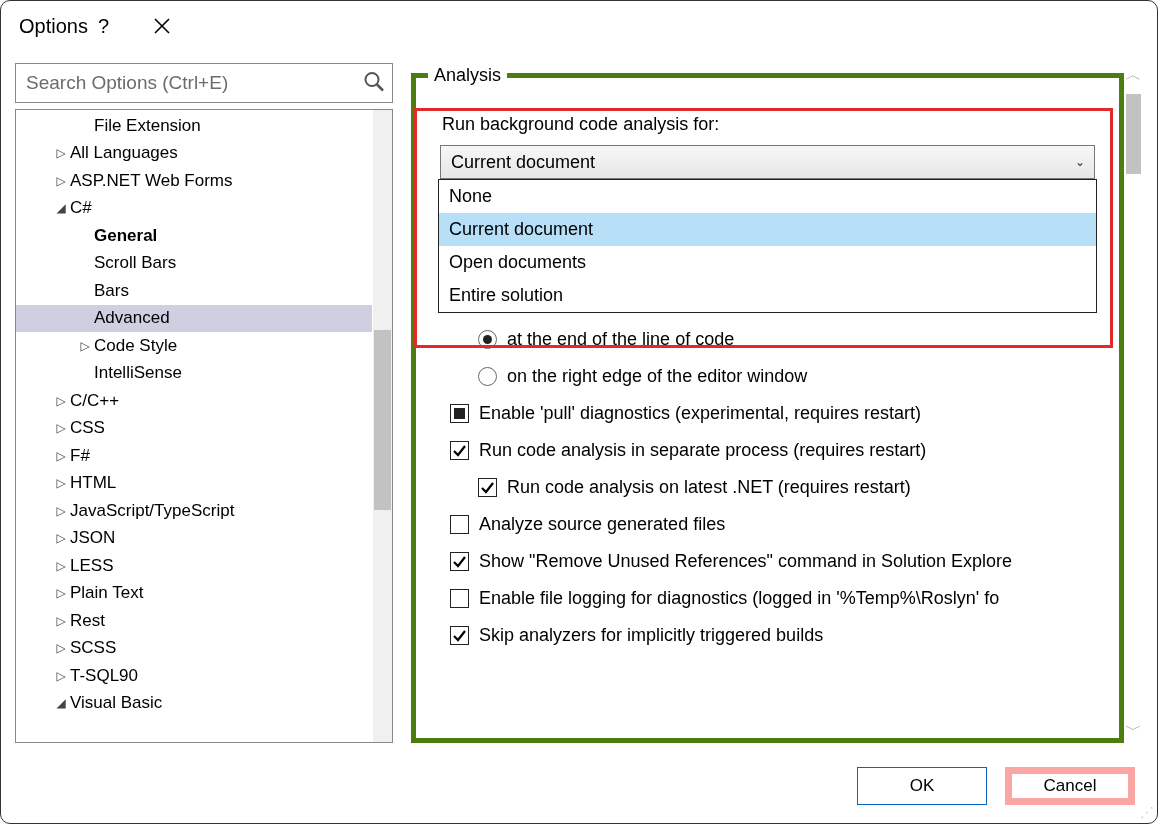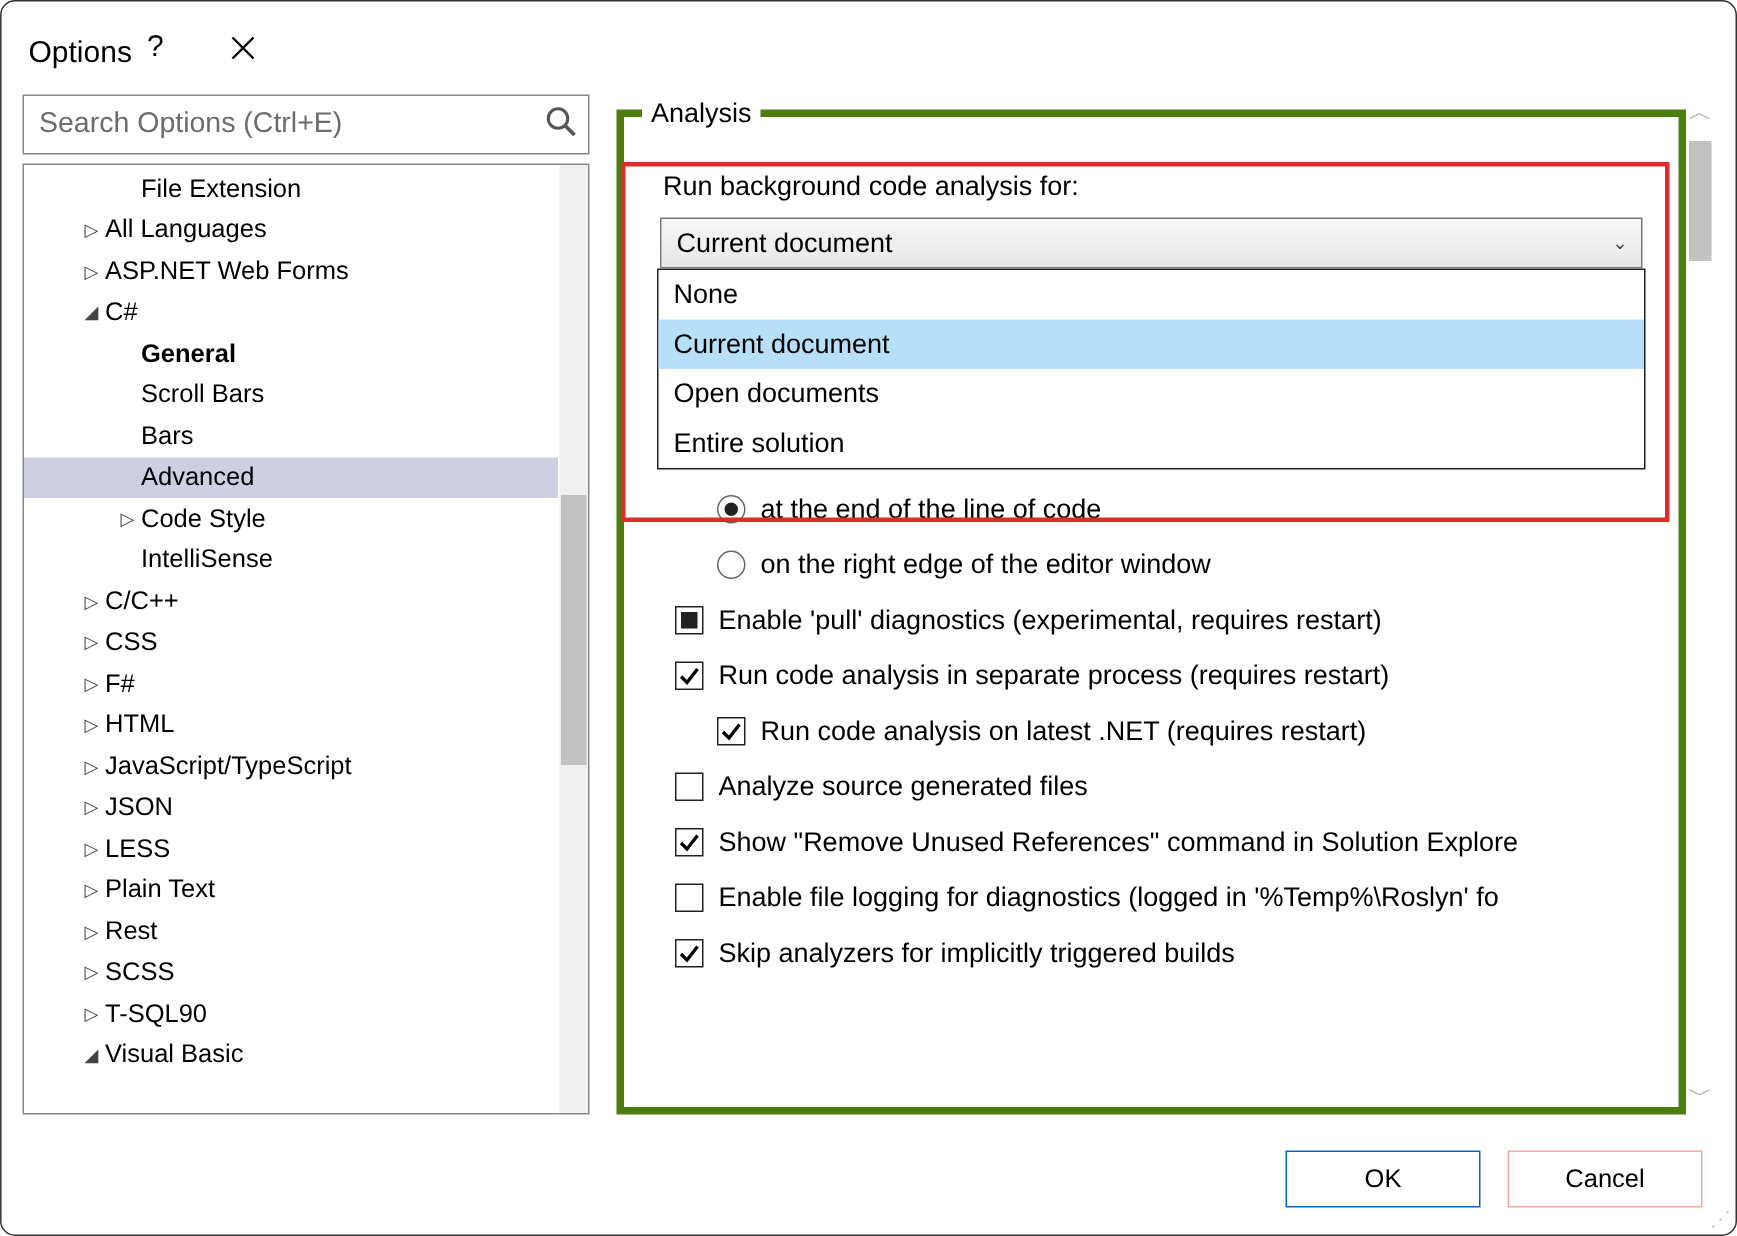--- a/index.html
+++ b/index.html
@@ -18,21 +18,21 @@
     height: 824px;
     border: 1px solid #333;
     border-radius: 10px;
     display: flex;
     flex-direction: column;
     background: #fff;
   }
   
   .titlebar {
     display: flex;
-    align-items: flex-end;
+    align-items: center;
     justify-content: space-between;
     padding: 4px 10px 4px 18px;
     height: 50px;
   }
   .titlebar .title {
     font-size: 20px;
   }
   .titlebar .right {
     display: flex;
     gap: 24px;
@@ -246,21 +246,21 @@
   
   .footer {
     display: flex;
     justify-content: flex-end;
     gap: 18px;
     padding: 12px 22px 18px;
   }
   .btn {
     min-width: 130px;
     height: 38px;
-    border: 1px solid #fca5a5;
+    border: 7px solid #fca5a5;
     background: #fff;
     font-size: 17px;
     font-family: inherit;
     cursor: pointer;
   }
   .btn.primary { border: 1.5px solid #0a64c2; }
   .resize-grip {
     position: absolute;
     right: 4px; bottom: 4px;
     color: #ccc;

